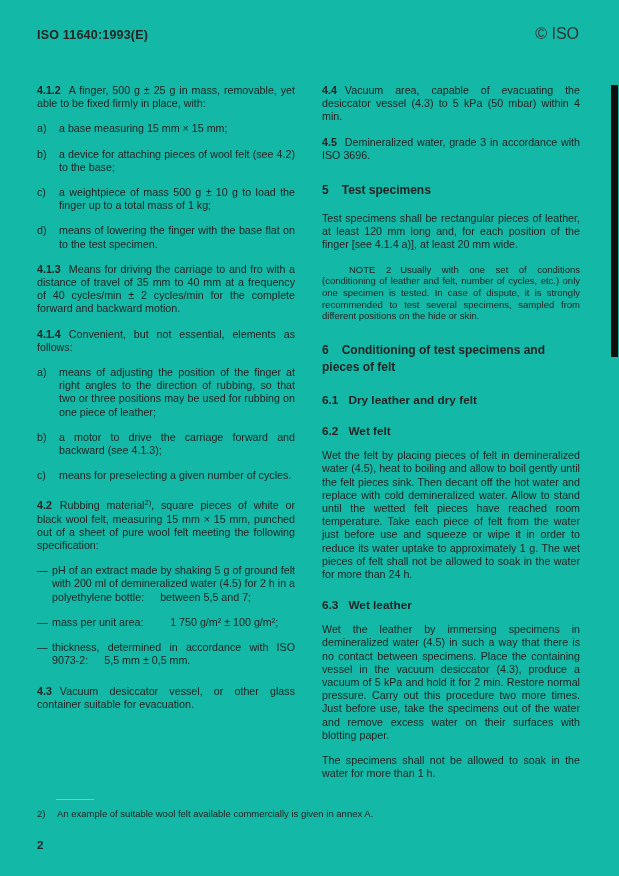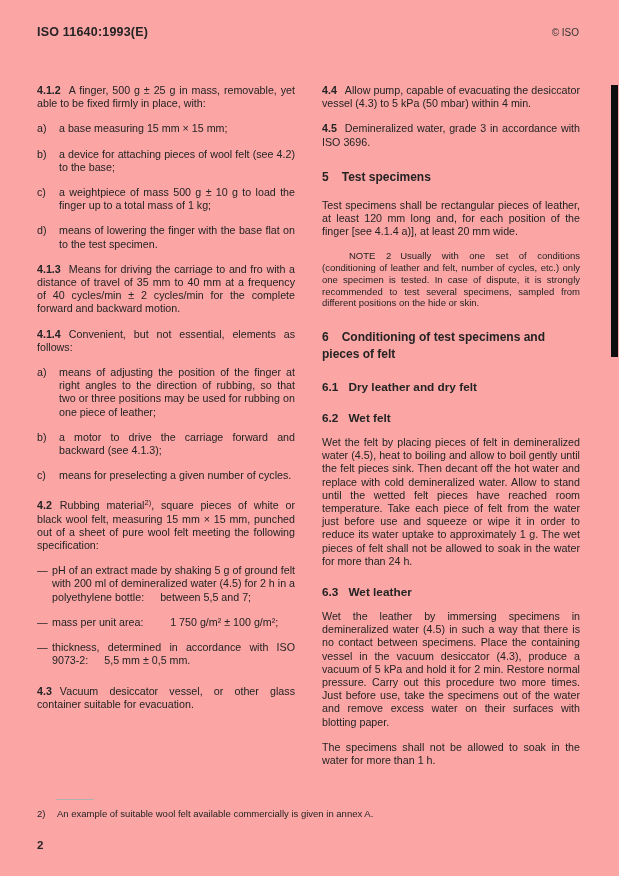--- a/index.html
+++ b/index.html
@@ -1,28 +1,28 @@
 <!DOCTYPE html>
 <html><head>
 <meta charset="utf-8">
 <style>
   html,body { margin:0; padding:0; background:#ffffff; }
   .page {
     position:relative; width:619px; height:876px;
-    background:#fca5a5; overflow:hidden;
+    background:#14b8a6; overflow:hidden;
     font-family:"Liberation Sans", sans-serif;
     color:#242424;
     -webkit-font-smoothing:antialiased;
   }
   .header {
     position:absolute; top:25px; left:37px; right:40px;
     display:flex; justify-content:space-between; align-items:baseline;
   }
   .hdr-left { font-weight:700; font-size:12.5px; letter-spacing:0.2px; }
-  .hdr-right { font-size:10px; color:#333;margin-left:48px; }
+  .hdr-right { font-size:16px; color:#333;margin-left:48px; }
 
   .col {
     position:absolute; top:84px; width:258px;
     font-size:10.7px; line-height:13.2px; text-align:justify;
   }
   .col-left  { left:37px; }
   .col-right { left:322px; }
 
   .para { margin:0 0 12px 0; }
   .b { font-weight:400; }
@@ -122,21 +122,21 @@
       <span class="litext">thickness, determined in accordance with ISO 9073-2:  5,5 mm ± 0,5 mm.</span>
     </div>
 
 
     <p class="para sp2"><span class="cnum">4.3</span><span class="b">Vacuum desiccator vessel</span><span>, or other glass container suitable for evacuation.</span></p>
 
   </div>
 
   <div class="col col-right">
 
-    <p class="para"><span class="cnum">4.4</span><span class="b">Allow pump</span><span>, capable of evacuating the desiccator vessel (4.3) to 5 kPa (50 mbar) within 4 min.</span></p>
+    <p class="para"><span class="cnum">4.4</span><span class="b">Vacuum area</span><span>, capable of evacuating the desiccator vessel (4.3) to 5 kPa (50 mbar) within 4 min.</span></p>
 
     <p class="para sp1"><span class="cnum">4.5</span><span class="b">Demineralized water</span><span>, grade 3 in accordance with ISO 3696.</span></p>
 
     <p class="h1"><span class="hnum">5</span><span>Test specimens</span></p>
 
     <p class="para">Test specimens shall be rectangular pieces of leather, at least 120 mm long and, for each position of the finger [see 4.1.4 a)], at least 20 mm wide.</p>
 
     <p class="note"><span class="note-label">NOTE 2</span><span>Usually with one set of conditions (conditioning of leather and felt, number of cycles, etc.) only one specimen is tested. In case of dispute, it is strongly recommended to test several specimens, sampled from different positions on the hide or skin.</span></p>
 
     <p class="h1"><span class="hnum">6</span><span>Conditioning of test specimens and pieces of felt</span></p>

